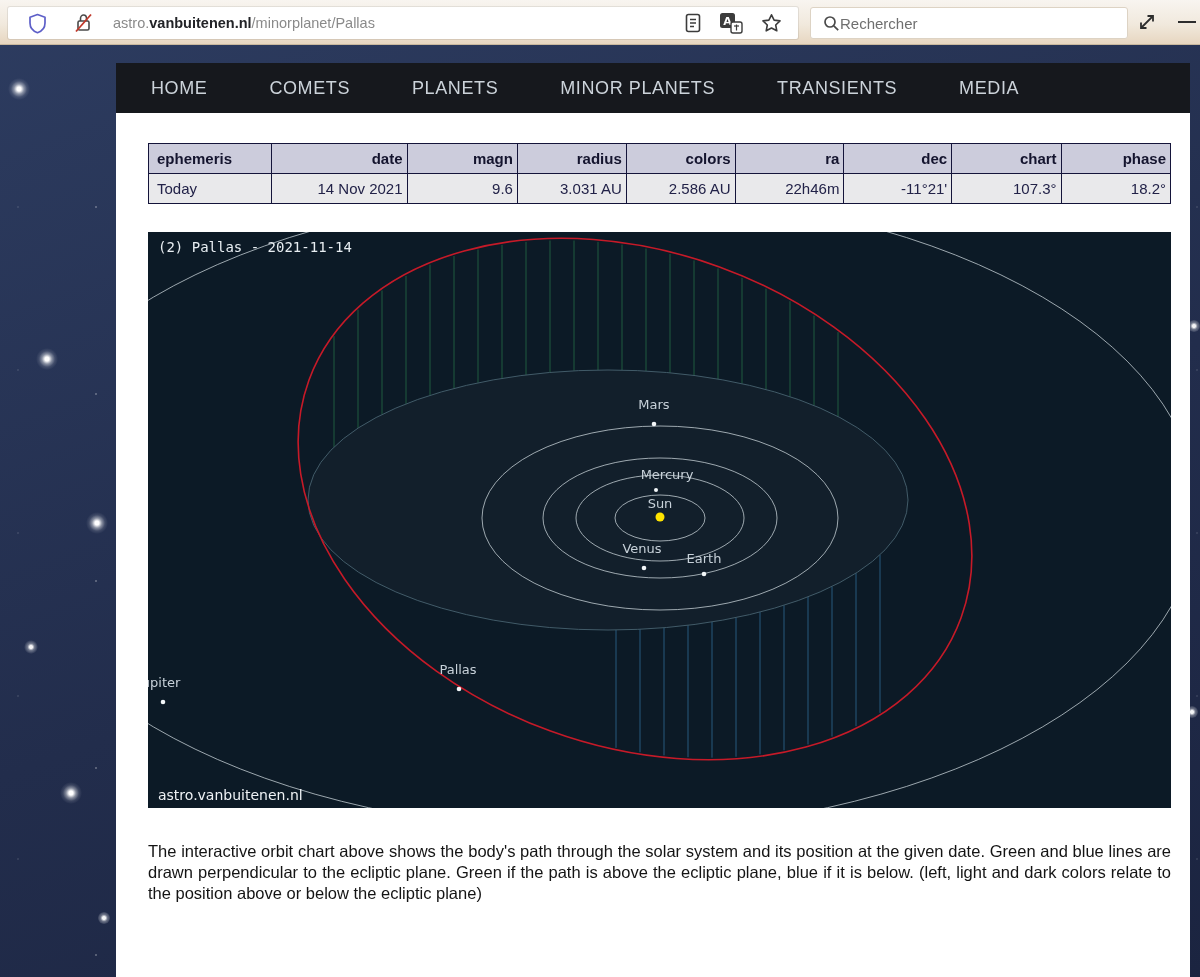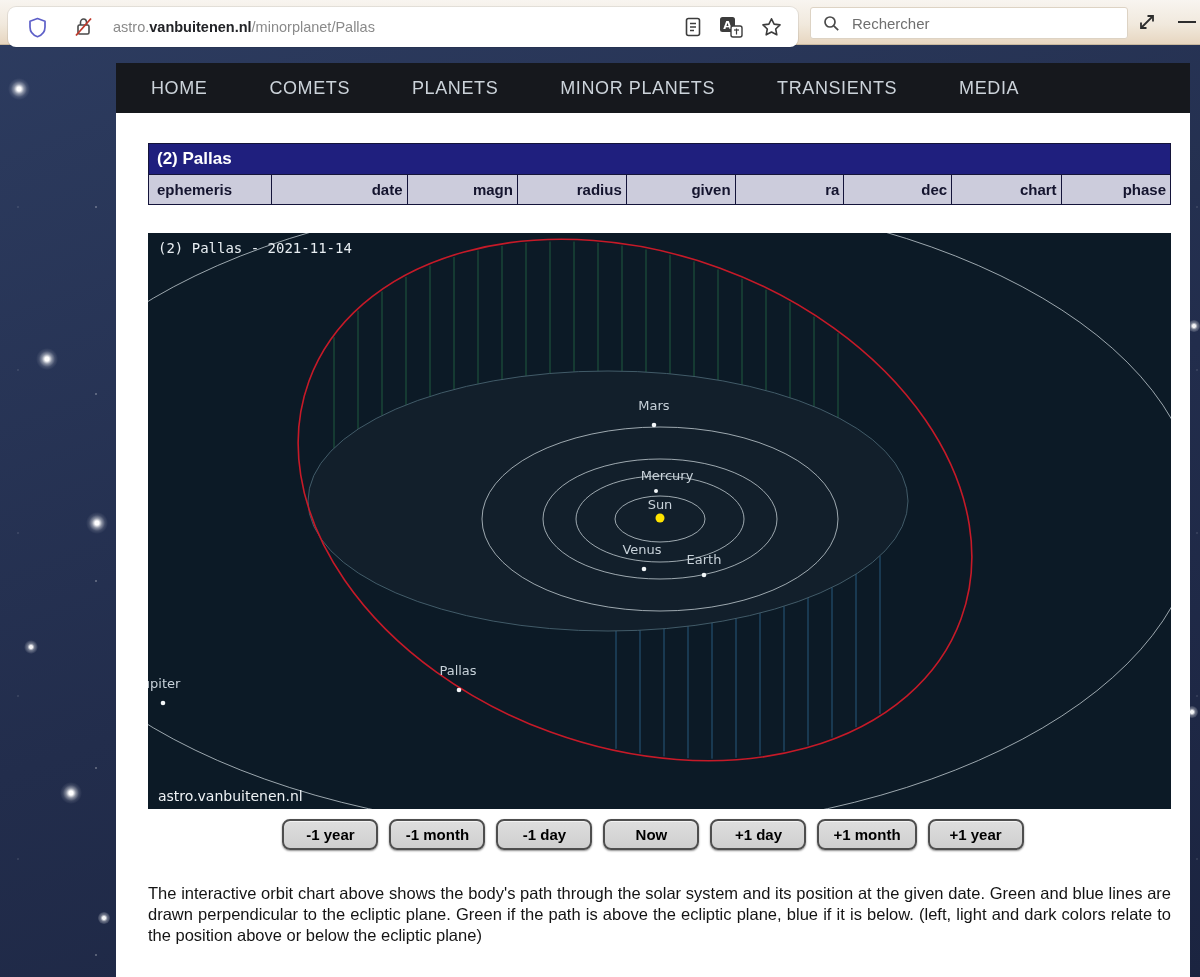--- a/index.html
+++ b/index.html
@@ -20,30 +20,30 @@
   .star-glow{ position:absolute; border-radius:50%;
     background:radial-gradient(circle, rgba(255,255,255,.95) 0 1.5px, rgba(255,255,255,.35) 3.5px, transparent 7px); }
   .star-glow.big{ width:22px; height:22px;
     background:radial-gradient(circle, #fff 0 2px, rgba(255,255,255,.45) 5px, rgba(255,255,255,.12) 8px, transparent 11px); }
   .star-glow.small{ width:12px; height:12px; }
 
   
   .chrome{ position:absolute; left:0; top:0; width:1200px; height:45px;
     background:linear-gradient(#f8f5f0 0%, #f1e9dd 55%, #e7d6c0 100%);
     border-bottom:1px solid #c9b89e; }
-  .url-field{ position:absolute; left:8px; top:7px; width:790px; height:40px;
-    background:#fff; border-radius:8px; box-shadow:0 0 0 1px rgba(0,0,0,.08);
+  .url-field{ position:absolute; left:8px; top:7px; width:790px; height:32px;
+    background:#fff; border-radius:2px; box-shadow:0 0 0 1px rgba(0,0,0,.08);
     display:flex; align-items:center; }
   .url-field .lead-icons{ display:flex; align-items:center; gap:26px; padding:0 18px 0 20px; }
   .url-text{ font-size:14.5px; color:#8a8a8a; white-space:nowrap; flex:1; }
   .url-text b{ color:#222327; font-weight:bold; }
   .trail-icons{ display:flex; align-items:center; gap:18px; padding-right:16px; }
   .search-field{ position:absolute; left:810px; top:7px; width:318px; height:32px;
     background:#fff; border:1px solid #ddd3c4; border-radius:3px;
-    display:flex; align-items:center; padding-left:12px; gap:12px; }
+    display:flex; align-items:center; padding-left:12px; gap:0; }
   .search-placeholder{ font-size:15px; color:#6f6f6f; }
   .win-ctl{ position:absolute; top:6px; height:32px; display:flex; align-items:center; justify-content:center; }
   svg.cicon{ display:block; }
 
   
   .site{ position:absolute; left:108px; top:63px; width:1082px; height:914px;padding-left:8px; }
   .navbar{ height:50px; background:#16181d; display:flex; align-items:center;
     padding-left:35px; gap:62px; }
   .nav-item{ color:#ccd3da; font-size:18px; letter-spacing:.6px; cursor:pointer; }
   .content{ background:#ffffff; height:864px; padding:30px 32px 0 32px; }
@@ -163,36 +163,44 @@
           <col style="width:13.3%">
           <col style="width:10.8%">
         <col style="width:10.65%">
           <col style="width:10.65%">
           <col style="width:10.65%">
         <col style="width:10.55%">
           <col style="width:10.7%">
           <col style="width:10.7%">
       </colgroup>
       <thead>
-        <tr>
-            <th class="eph-title" colspan="9">(2) Pallas</th>
-          </tr>
         <tr id="eph-head">
             <th>ephemeris</th>
             <th>date</th>
             <th>magn</th>
             <th>radius</th>
-            <th>given</th>
+            <th>colors</th>
             <th>ra</th>
             <th>dec</th>
             <th>chart</th>
             <th>phase</th>
           </tr>
       </thead>
       <tbody id="eph-body">
+          <tr>
+            <td>Today</td>
+            <td>14 Nov 2021</td>
+            <td>9.6</td>
+            <td>3.031 AU</td>
+            <td>2.586 AU</td>
+            <td>22h46m</td>
+            <td>-11°21'</td>
+            <td>107.3°</td>
+            <td>18.2°</td>
+          </tr>
         </tbody>
     </table>
 
     <div class="chart-wrap">
       <svg id="orbit-svg" width="1023" height="576" viewBox="0 0 1023 576">
         <g id="hatch-green">
             <line x1="186" y1="104.14102531793947" x2="186" y2="215.06234274587177" stroke="#1e5a3e" stroke-width="1"></line>
             <line x1="210" y1="77.61465146135549" x2="210" y2="196.13979620896635" stroke="#1e5a3e" stroke-width="1"></line>
             <line x1="234" y1="58.44500942109218" x2="234" y2="182.50694635105012" stroke="#1e5a3e" stroke-width="1"></line>
             <line x1="258" y1="43.866715637133154" x2="258" y2="171.88592425895385" stroke="#1e5a3e" stroke-width="1"></line>
@@ -250,25 +258,16 @@
             <text x="-10" y="455" text-anchor="start" class="body-label">Jupiter</text>
             <circle cx="15" cy="470" r="2.3" fill="#f2f6f8"></circle>
             <text x="310" y="442" text-anchor="middle" class="body-label">Pallas</text>
             <circle cx="311" cy="457" r="2.3" fill="#f2f6f8"></circle>
           </g>
         <text class="chart-caption" x="10" y="20">(2) Pallas - 2021-11-14</text>
         <text class="watermark" x="10" y="568">astro.vanbuitenen.nl</text>
       </svg>
     </div>
 
-    <div class="btn-row" id="btn-row">
-        <button class="time-btn">-1 year</button>
-        <button class="time-btn">-1 month</button>
-        <button class="time-btn">-1 day</button>
-        <button class="time-btn">Now</button>
-        <button class="time-btn">+1 day</button>
-        <button class="time-btn">+1 month</button>
-        <button class="time-btn">+1 year</button>
-      </div>
 
     <p class="descr">The interactive orbit chart above shows the body's path through the solar system and its position at the given date. Green and blue lines are drawn perpendicular to the ecliptic plane. Green if the path is above the ecliptic plane, blue if it is below. (left, light and dark colors relate to the position above or below the ecliptic plane)</p>
   </div>
 </div>
 
 </body></html>

